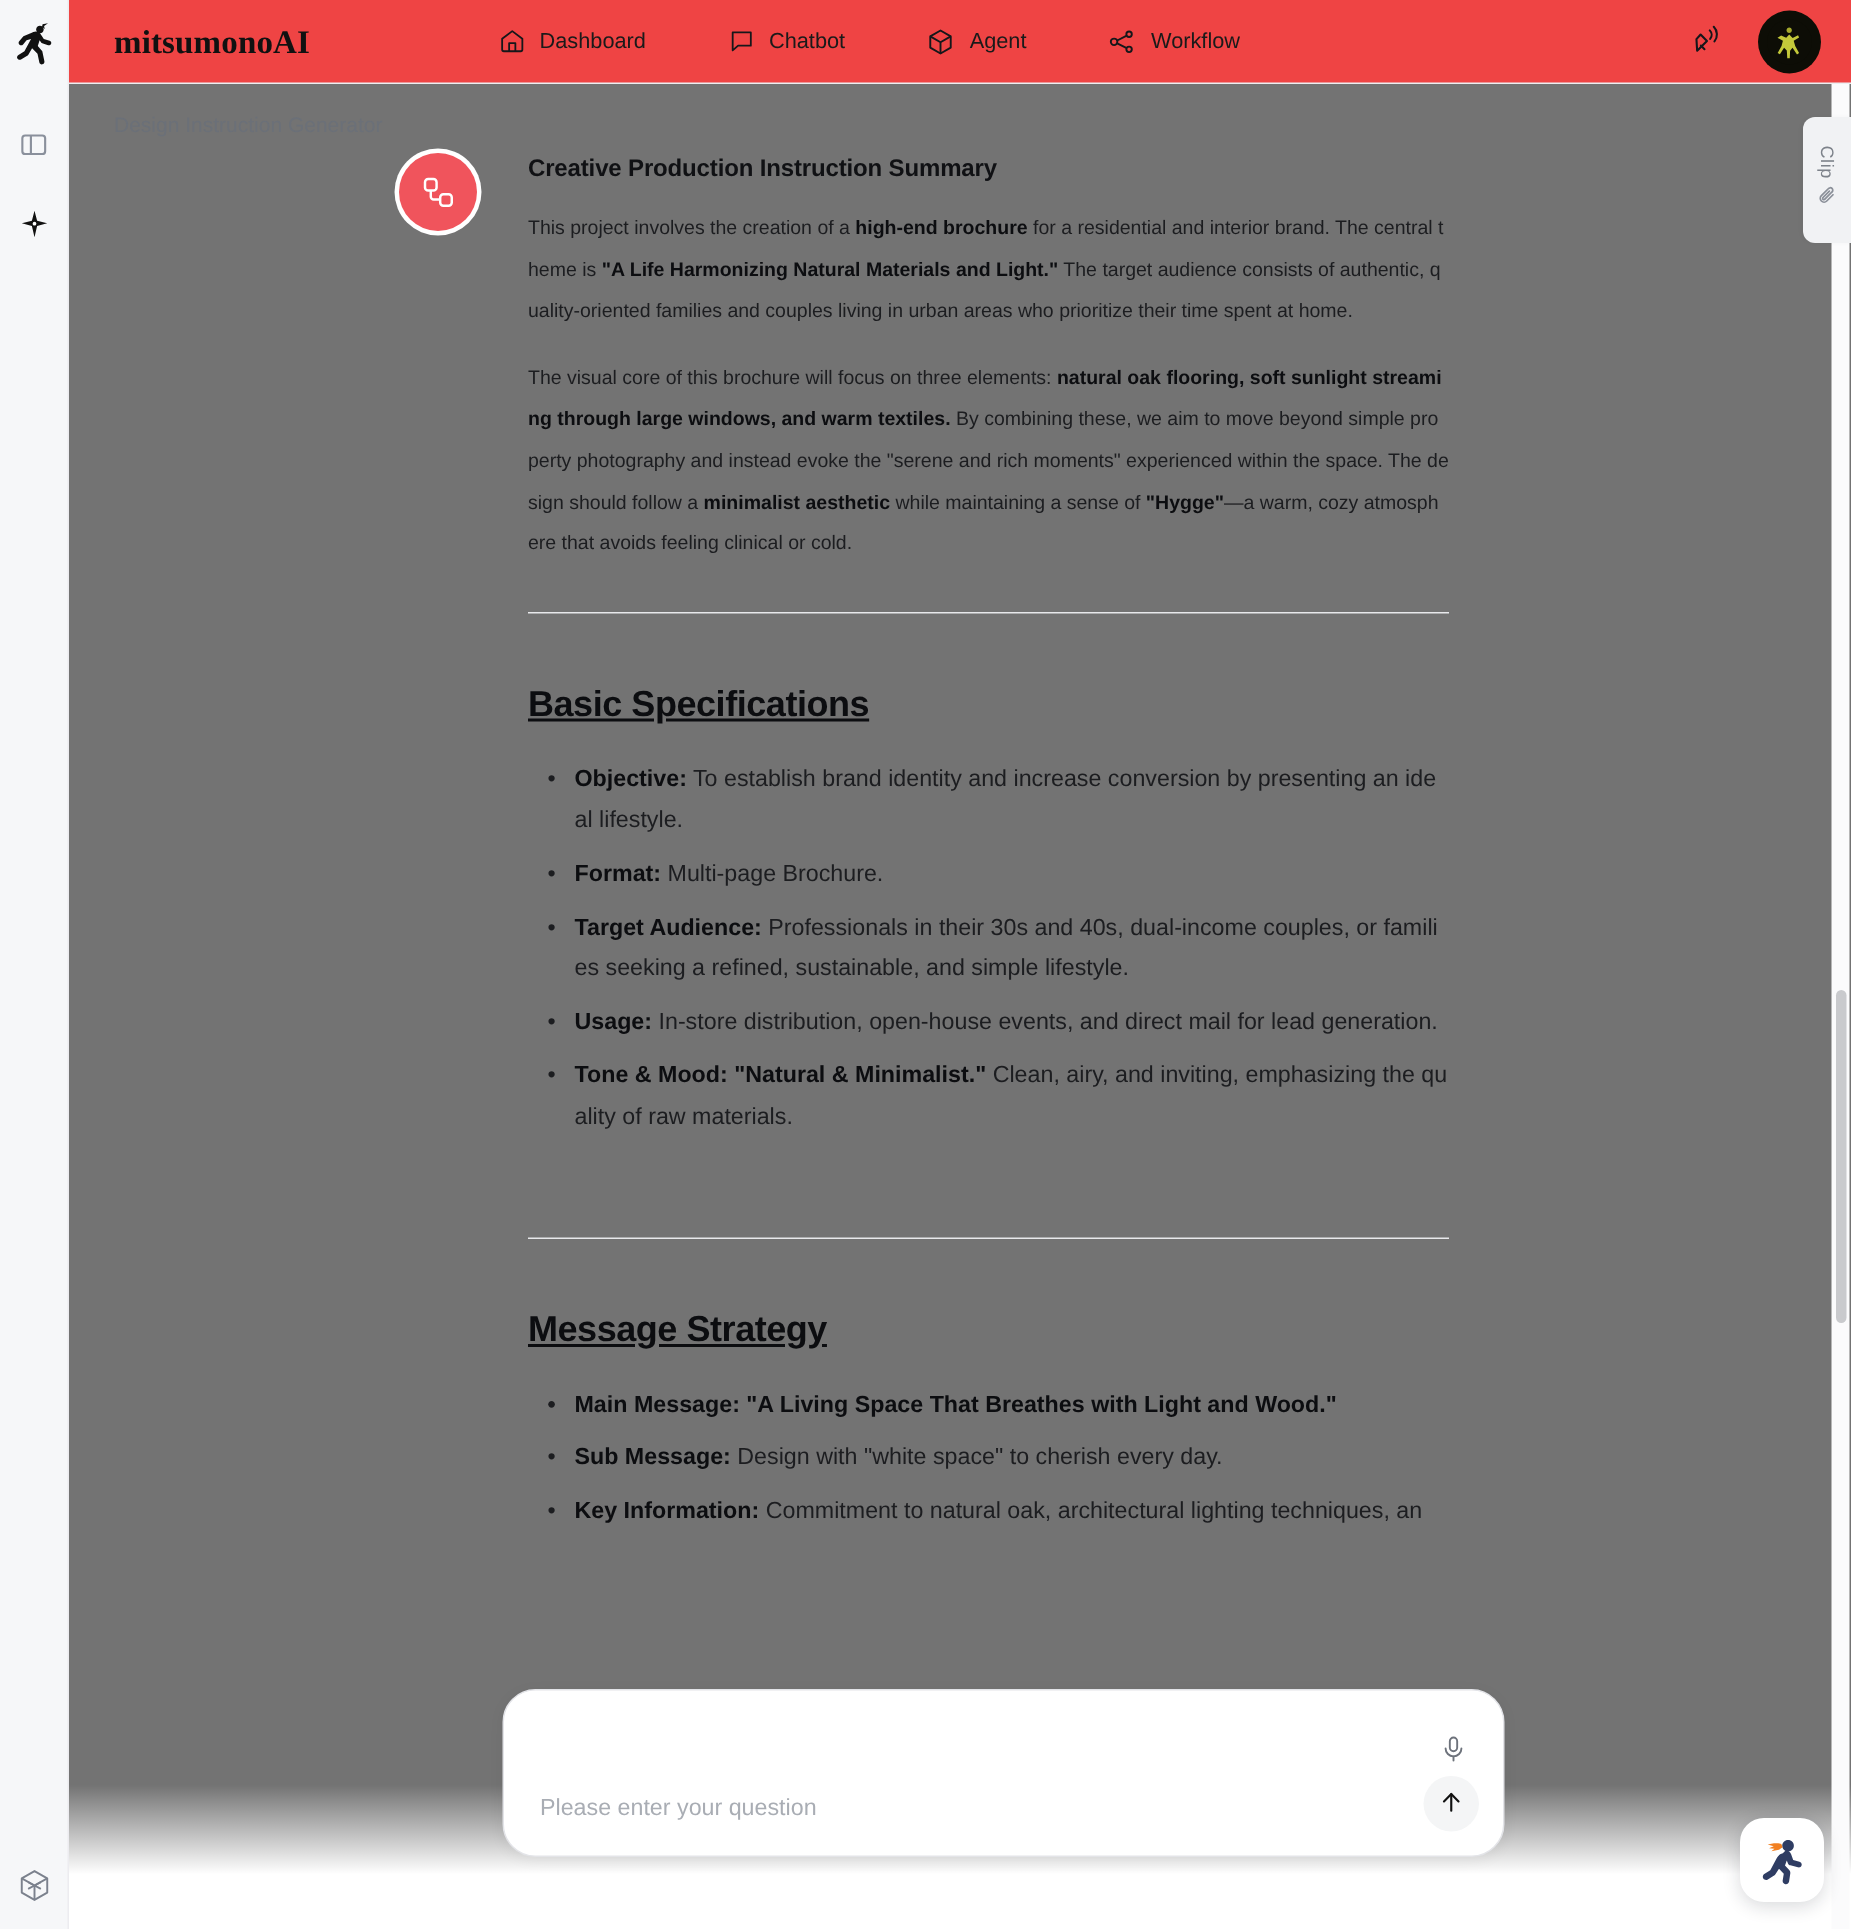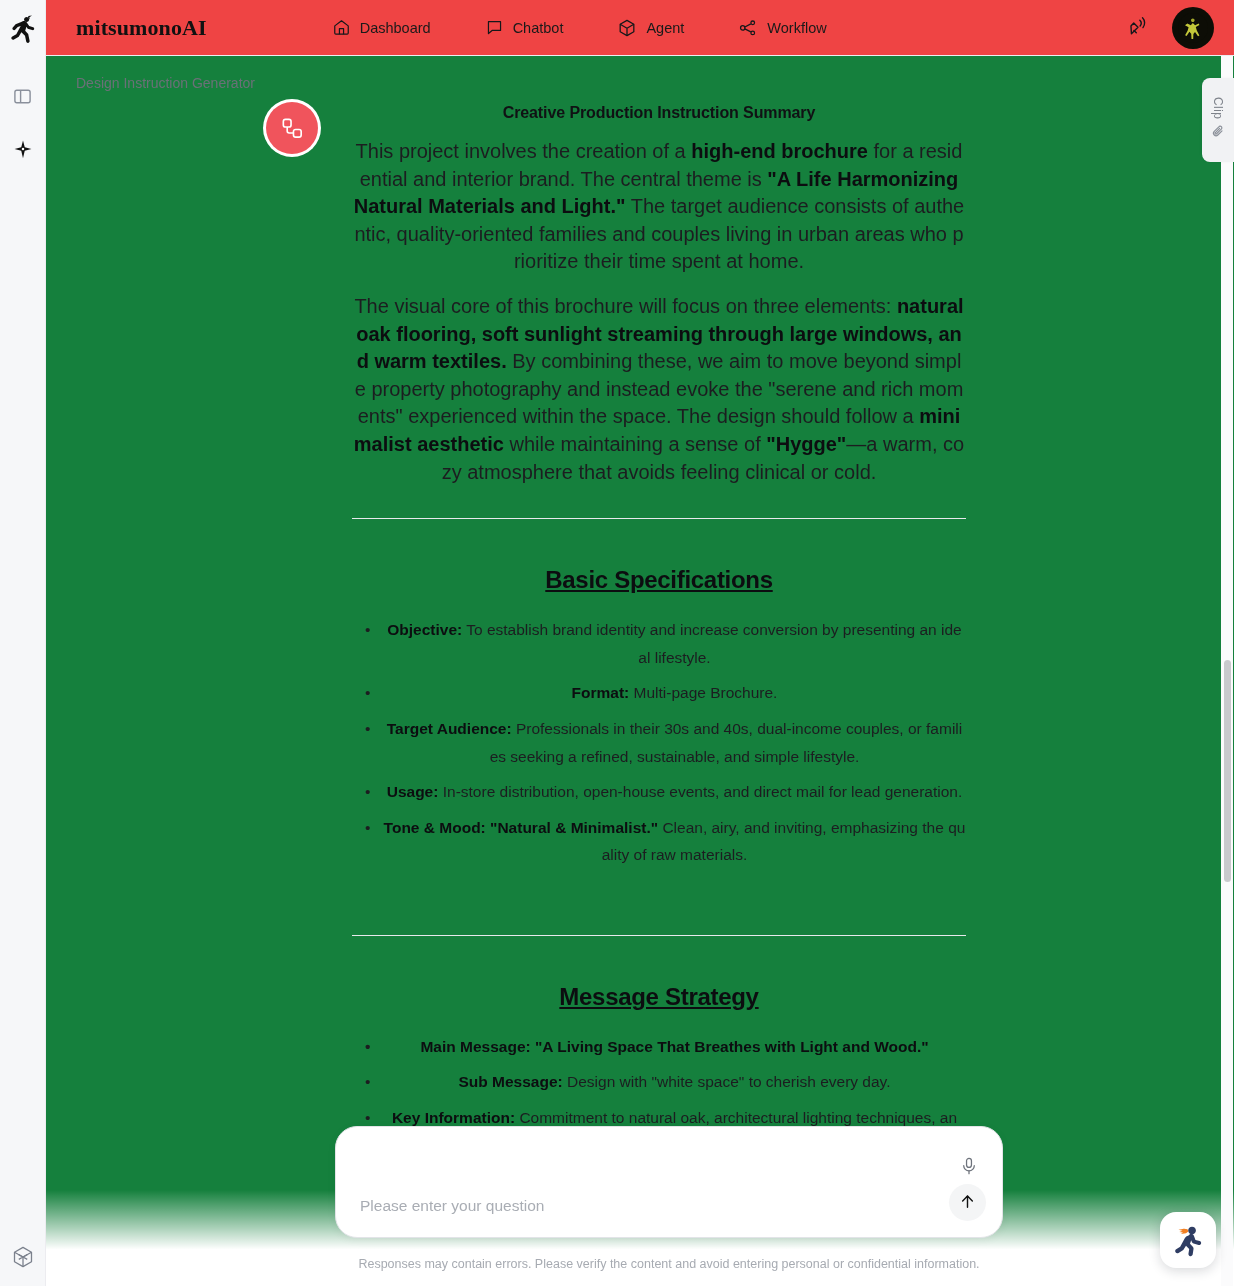--- a/index.html
+++ b/index.html
@@ -72,21 +72,21 @@
     gap: 4px; cursor: pointer; z-index: 25;
     box-shadow: -1px 0 3px rgba(0,0,0,.035);
   }
   .clip-label {
     writing-mode: vertical-rl; font-size: 12px; color: #7d828a; letter-spacing: .4px;
   }
 
   
   .main {
     position: absolute; left: 46px; top: 56px; right: 0; bottom: 0;
-    background: #15803d; overflow: hidden; text-align: center;
+    background: #737373; overflow: hidden;
   }
   .content-wrap {
     position: absolute; left: 0; top: 0; width: 1188px; height: 100%;
     overflow: hidden;
   }
   .msg-row {
     position: absolute; left: 220px; top: 46px; width: 700px;
     display: flex; align-items: flex-start; gap: 34px;
   }
   .bot-avatar {
@@ -94,21 +94,21 @@
     background: #f0545c; display: flex; align-items: center; justify-content: center;
     box-shadow: 0 0 0 3px #fff;
   }
   .msg-body { width: 656px; padding-top: 2px; }
 
   .md-h4 {
     font-size: 16px; font-weight: 700; color: #101114;
     margin-bottom: 16px; letter-spacing: -.1px;
   }
   .md-p {
-    font-size: 20px; line-height: 27.6px; color: #1c1d20;
+    font-size: 13px; line-height: 27.6px; color: #1c1d20;
     margin-bottom: 17px; word-break: break-all; overflow-wrap: anywhere;
   }
   .md-p b { font-weight: 700; color: #0c0d10; }
   .md-hr { border: 0; border-top: 1px solid #e8e9ec; margin: 32px 0 47px 0; }
   .md-h2 {
     font-size: 24px; font-weight: 700; color: #0c0d10;
     margin-bottom: 22px; letter-spacing: -.3px; text-decoration: underline;
   }
   .md-ul { list-style: none; padding: 0; margin: 0; }
   .md-li {
@@ -356,21 +356,20 @@
       </div>
       <button class="send-btn">
         <span>
           <svg width="19" height="19" viewBox="0 0 20 20" fill="none" stroke="#111" stroke-width="1.5" stroke-linecap="round" stroke-linejoin="round">
             <path d="M10 16V4.4"></path>
               <path d="M4.9 9.4L10 4.2l5.1 5.2"></path>
           </svg>
         </span>
       </button>
     </div>
-    <div class="disclaimer">Responses may contain errors. Please verify the content and avoid entering personal or confidential information.</div>
   </div>
 
   <div class="fab">
     <svg width="40" height="40" viewBox="0 0 44 44" aria-hidden="true">
       <path d="M26.4 7.4c2.6 0 4.3 1.9 4.3 4.2 0 2.4-1.9 4.1-4.3 4.1-2.3 0-4.2-1.8-4.2-4.1 0-2.3 1.9-4.2 4.2-4.2z" fill="#2f3d63"></path>
       <path d="M21.5 10.2c-1.8-.5-3.6-.7-5.4-.4l-4.6.8 4.4 1.3-3.4 1.4 4 .4-2.3 1.8 5.6-1 2.6-1.8z" fill="#f28022"></path>
       <path d="M24.8 14.9c2 .1 3.3 1.3 3.9 2.9l1.5 4.2 4.6 1.2c1.2.3 1.9 1.5 1.6 2.6-.3 1.2-1.5 1.9-2.7 1.6l-5.6-1.5c-.8-.2-1.4-.7-1.7-1.4l-.9-2.2-1.3 3.8 3.1 3.2c.6.7.9 1.5.8 2.4l-.9 6.1c-.2 1.3-1.4 2.2-2.7 2-1.3-.2-2.2-1.4-2-2.7l.8-5.1-3.5-3.6-3 4.6-5.2 3.3c-1.1.7-2.6.4-3.3-.7-.7-1.1-.4-2.6.7-3.3l4.4-2.8 4.9-9.1c.9-1.7 2.4-2.9 4.3-3.3z" fill="#2f3d63"></path>
       <path d="M28.7 22.6l4.3 1.1c.8.2 1.4.9 1.4 1.7l-6-.9z" fill="#2f3d63"></path>
     </svg>
   </div>

